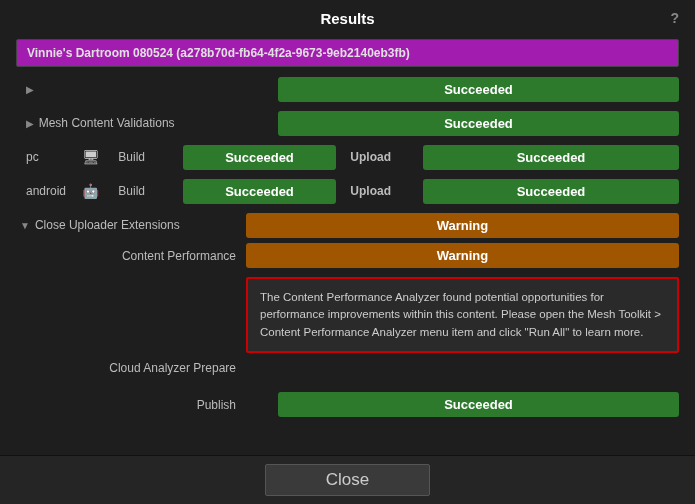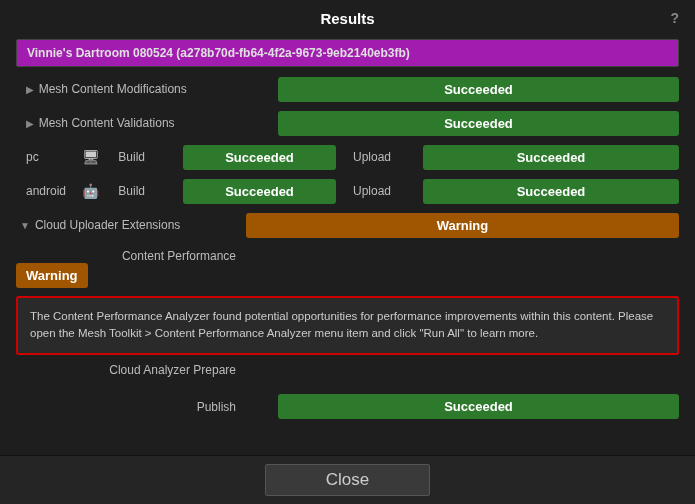--- a/index.html
+++ b/index.html
@@ -145,20 +145,21 @@
     .platform-build-val {
       width: 185px;
     }
     .platform-upload-label {
       width: 55px;
       text-align: right;
       color: #bbb;
       font-size: 12px;
       padding-right: 0;
       padding-left: 10px;
+      font-weight: bold;
     }
     .platform-upload-val {
       flex: 1;
     }
 
     .warning-row {
       display: flex;
       align-items: center;
       margin-bottom: 2px;
       min-height: 32px;
@@ -181,21 +182,20 @@
       font-weight: bold;
       font-size: 13px;
       color: #fff;
     }
 
     .sub-row {
       display: flex;
       align-items: flex-start;
       margin-bottom: 2px;
       min-height: 32px;
-      flex-direction: column;
     }
     .sub-label {
       min-width: 230px;
       text-align: right;
       padding-right: 10px;
       color: #bbb;
       font-size: 12px;
       padding-top: 6px;
     }
     .sub-value {
@@ -267,21 +267,20 @@
     <div class="section-title">
       <span>Results</span>
       <span class="help-icon">?</span>
     </div>
 
     <div class="env-header">Vinnie's Dartroom 080524 (a278b70d-fb64-4f2a-9673-9eb2140eb3fb)</div>
 
     <div class="row">
       <div class="row-label">
         <span class="triangle">▶</span>
-        <span>Mesh Content Modifications</span>
       </div>
       <div class="row-value">
         <span class="badge badge-green">Succeeded</span>
       </div>
     </div>
 
     <div class="row">
       <div class="row-label">
         <span class="triangle">▶</span>
         <span>Mesh Content Validations</span>
@@ -313,21 +312,21 @@
       </div>
       <div class="platform-upload-label">Upload</div>
       <div class="platform-upload-val">
         <span class="badge badge-green">Succeeded</span>
       </div>
     </div>
 
     <div class="warning-row">
       <div class="warning-section-label">
         <span class="triangle">▼</span>
-        <span>Cloud Uploader Extensions</span>
+        <span>Close Uploader Extensions</span>
       </div>
       <div class="warning-badge">Warning</div>
     </div>
 
     <div class="sub-row">
       <div class="sub-label">Content Performance</div>
       <div class="sub-value">
         <span class="content-perf-warning badge-warning" style="display:block; text-align:center; padding:5px 10px; font-weight:bold; color:#fff; background:#a05500; border-radius:3px;">Warning</span>
       </div>
     </div>

